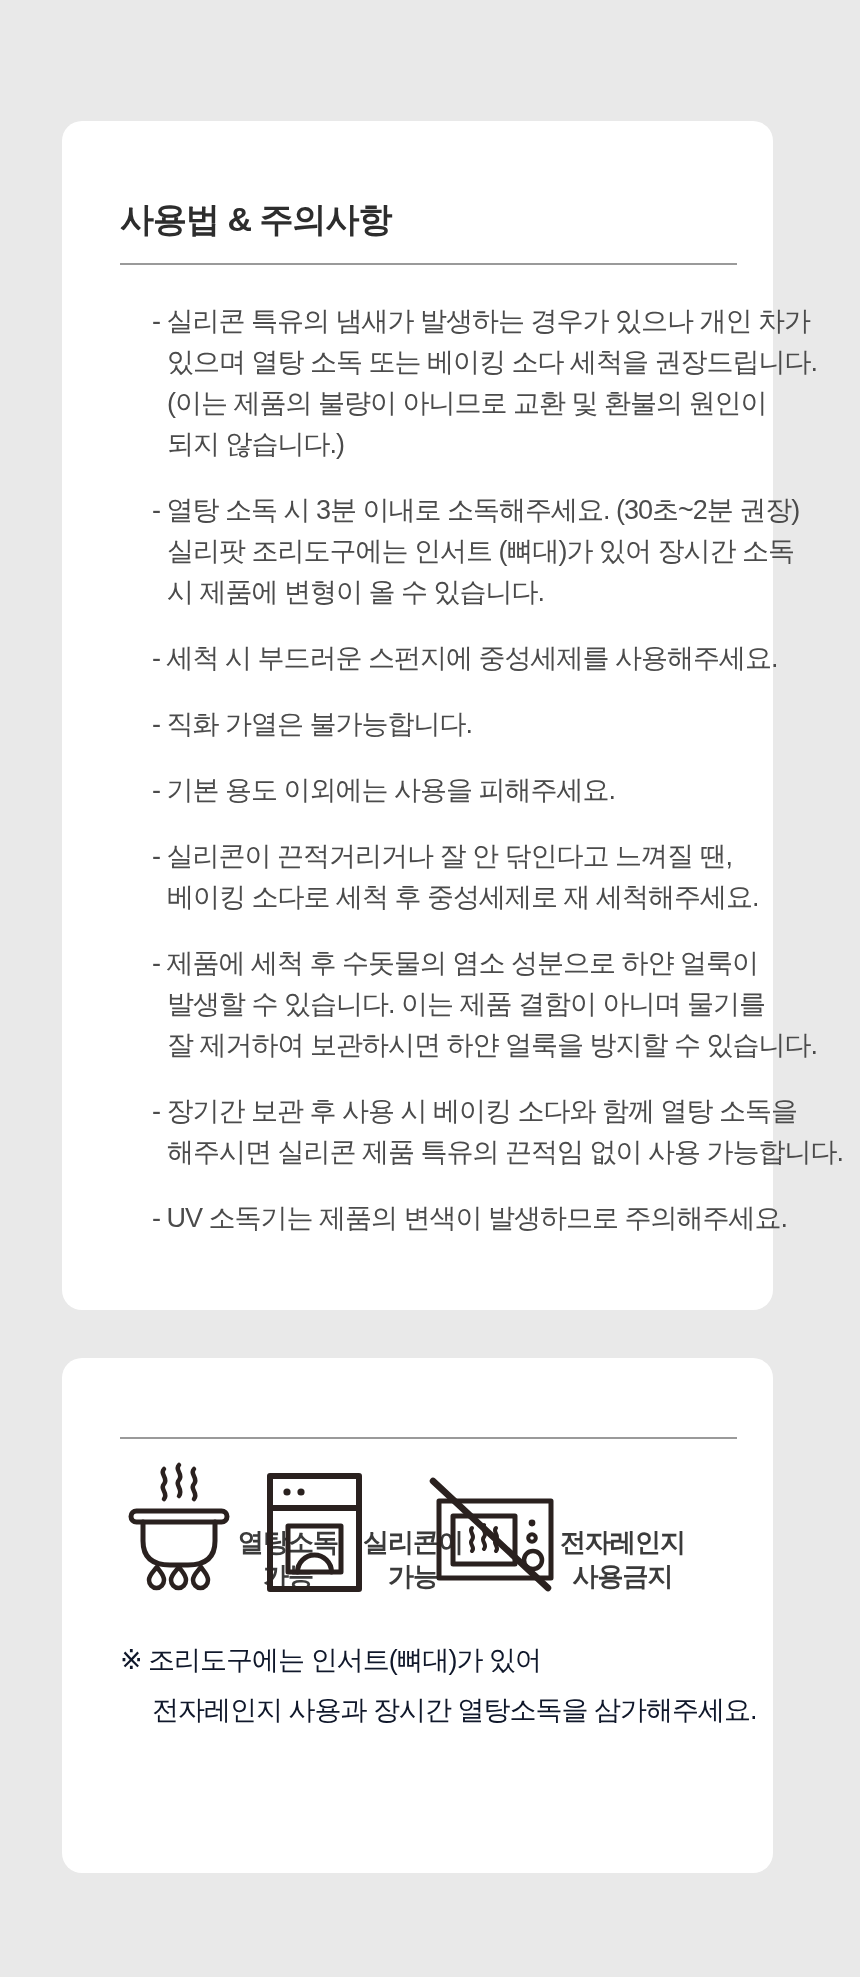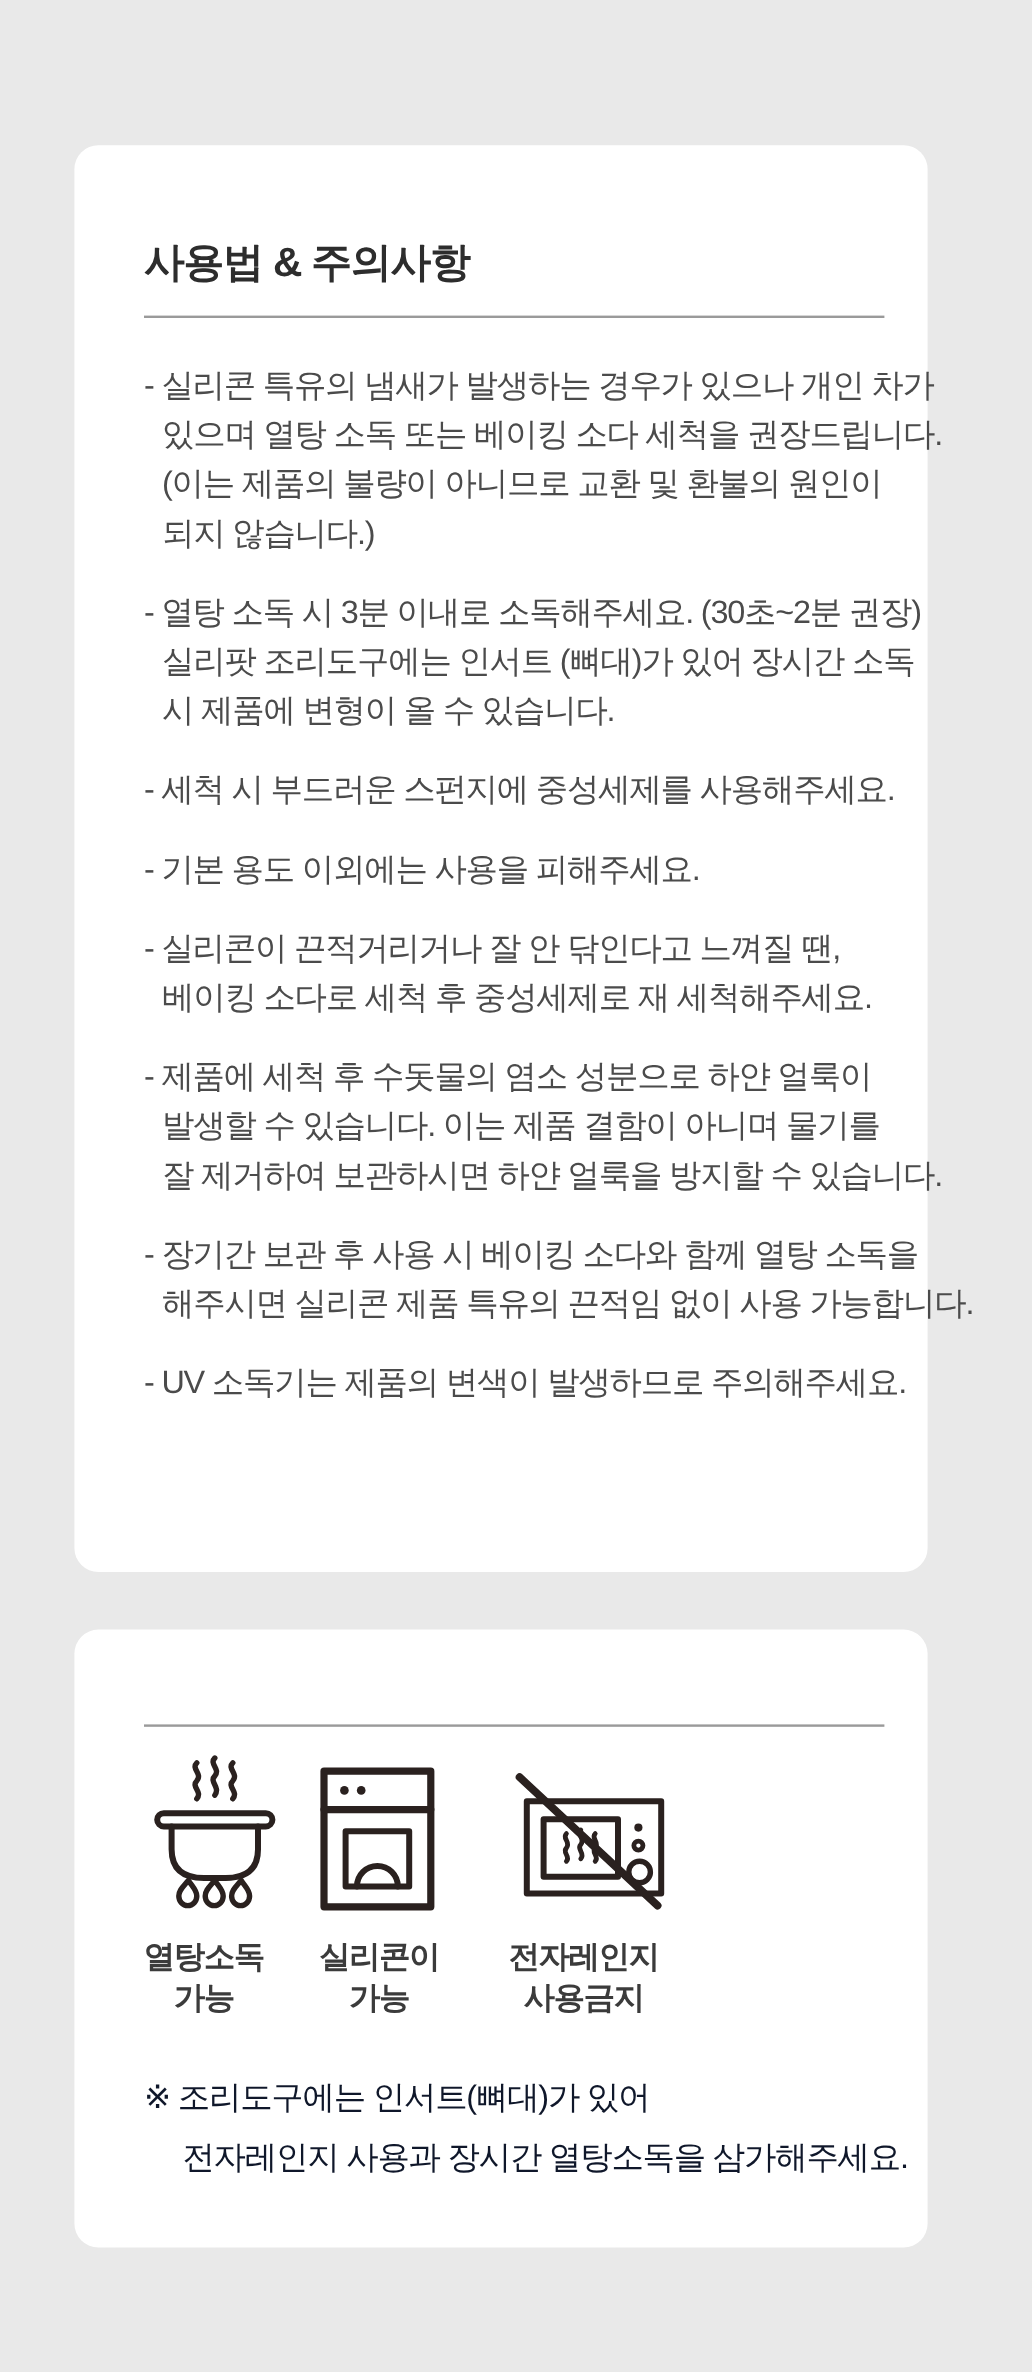--- a/index.html
+++ b/index.html
@@ -18,34 +18,34 @@
   .card-usage{top:121px;height:1189px;}
   .card-wash{top:1358px;height:515px;}
   .card-title{
     font-size:34px;font-weight:800;color:#2d2d2d;
     letter-spacing:-1px;line-height:40px;
   }
   .divider{
     border:0;border-top:2px solid #9a9a9a;
     margin:24px 0 0 0;width:617px;
   }
-  .usage-list{margin-top:36px;}
+  .usage-list{margin-top:36px;margin-left:32px;}
   .usage-item{
     font-size:27px;line-height:41px;color:#4b4b4b;
     letter-spacing:-1px;
     white-space:pre;
     padding-left:15px;text-indent:-15px;
     margin:0 0 25px 0;
   }
   .methods-row{
     display:flex;flex-direction:row;align-items:flex-end;
     margin-top:22px;
   }
   .method{
-    display:flex;flex-direction:column;align-items:flex-start;
+    display:flex;flex-direction:row;align-items:flex-end;
   }
   .method-1{width:138px;}
   .method-2{width:152px;margin-left:8px;}
   .method-3{width:168px;margin-left:6px;}
   .method-iconbox{
     height:132px;display:flex;align-items:flex-end;justify-content:center;
   }
   .method-label{
     margin-top:20px;
     font-size:26px;font-weight:700;color:#3b3b3b;
@@ -68,20 +68,21 @@
   <hr class="divider">
   <div class="usage-list">
     <p class="usage-item">- 실리콘 특유의 냄새가 발생하는 경우가 있으나 개인 차가
 있으며 열탕 소독 또는 베이킹 소다 세척을 권장드립니다.
 (이는 제품의 불량이 아니므로 교환 및 환불의 원인이
 되지 않습니다.)</p>
     <p class="usage-item">- 열탕 소독 시 3분 이내로 소독해주세요. (30초~2분 권장)
 실리팟 조리도구에는 인서트 (뼈대)가 있어 장시간 소독
 시 제품에 변형이 올 수 있습니다.</p>
     <p class="usage-item">- 세척 시 부드러운 스펀지에 중성세제를 사용해주세요.</p>
+    <p class="usage-item">- 직화 가열은 불가능합니다.</p>
     <p class="usage-item">- 기본 용도 이외에는 사용을 피해주세요.</p>
     <p class="usage-item">- 실리콘이 끈적거리거나 잘 안 닦인다고 느껴질 땐,
 베이킹 소다로 세척 후 중성세제로 재 세척해주세요.</p>
     <p class="usage-item">- 제품에 세척 후 수돗물의 염소 성분으로 하얀 얼룩이
 발생할 수 있습니다. 이는 제품 결함이 아니며 물기를
 잘 제거하여 보관하시면 하얀 얼룩을 방지할 수 있습니다.</p>
     <p class="usage-item">- 장기간 보관 후 사용 시 베이킹 소다와 함께 열탕 소독을
 해주시면 실리콘 제품 특유의 끈적임 없이 사용 가능합니다.</p>
     <p class="usage-item">- UV 소독기는 제품의 변색이 발생하므로 주의해주세요.</p>
   </div>

